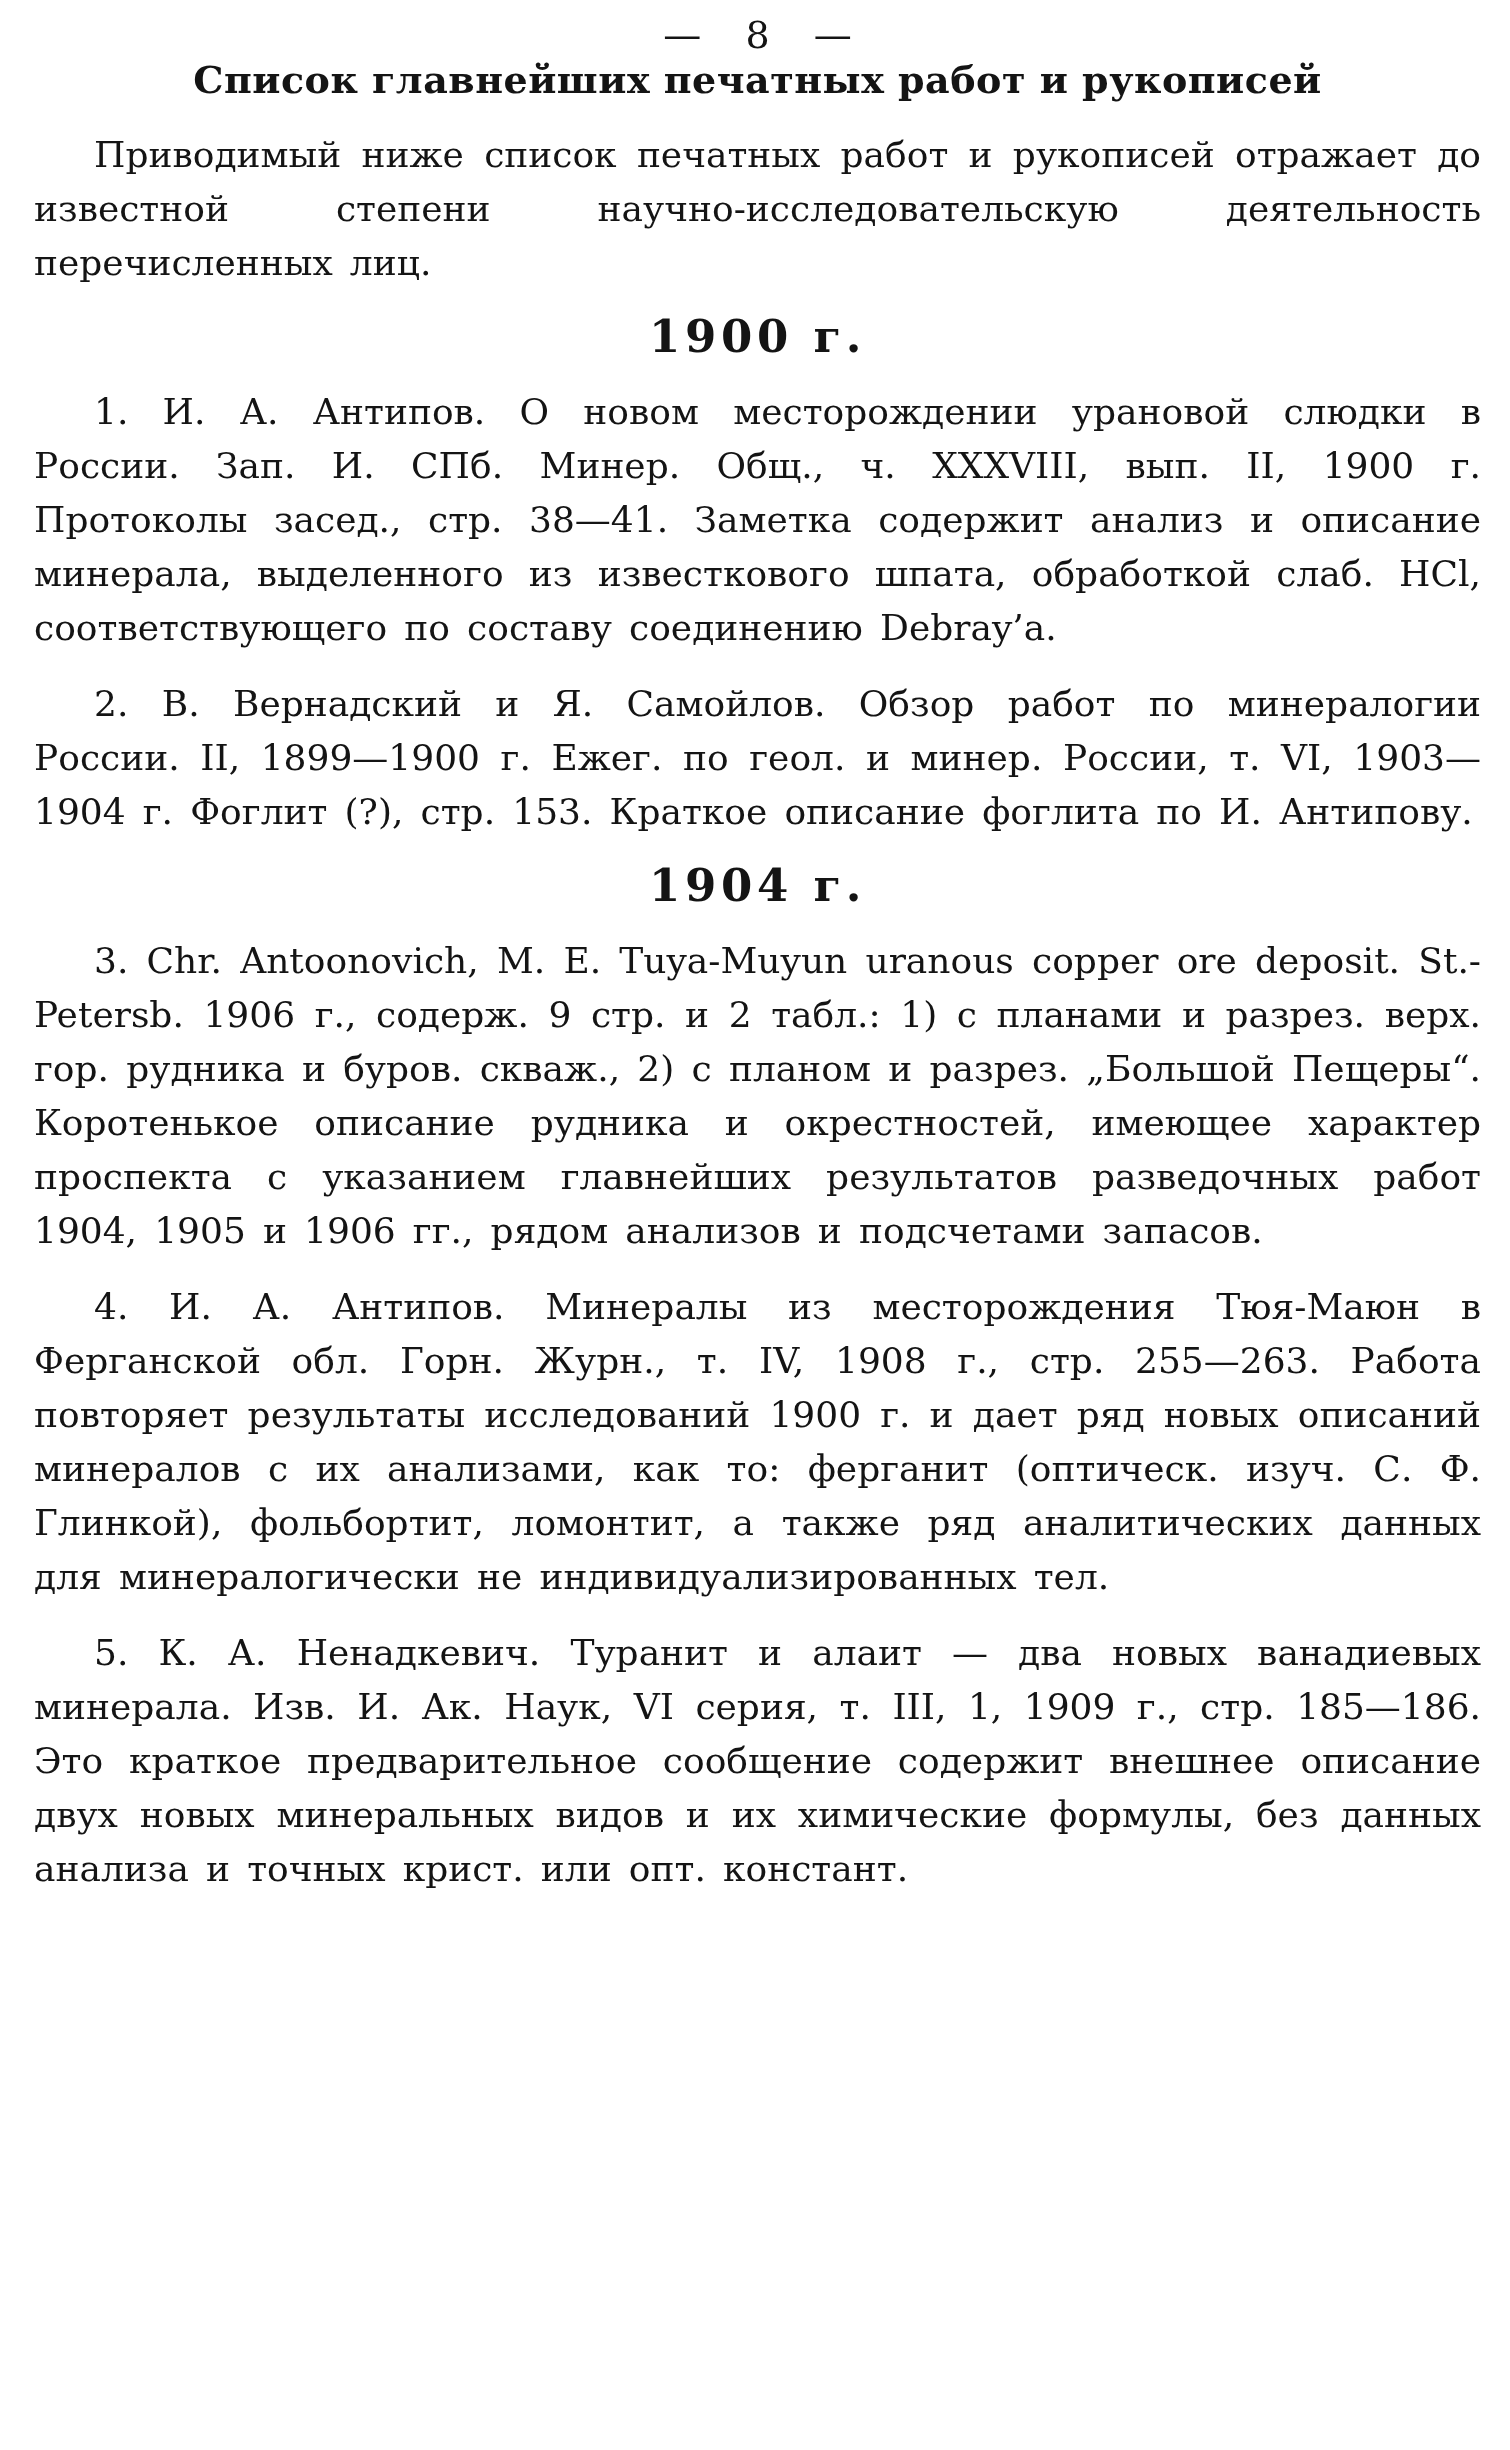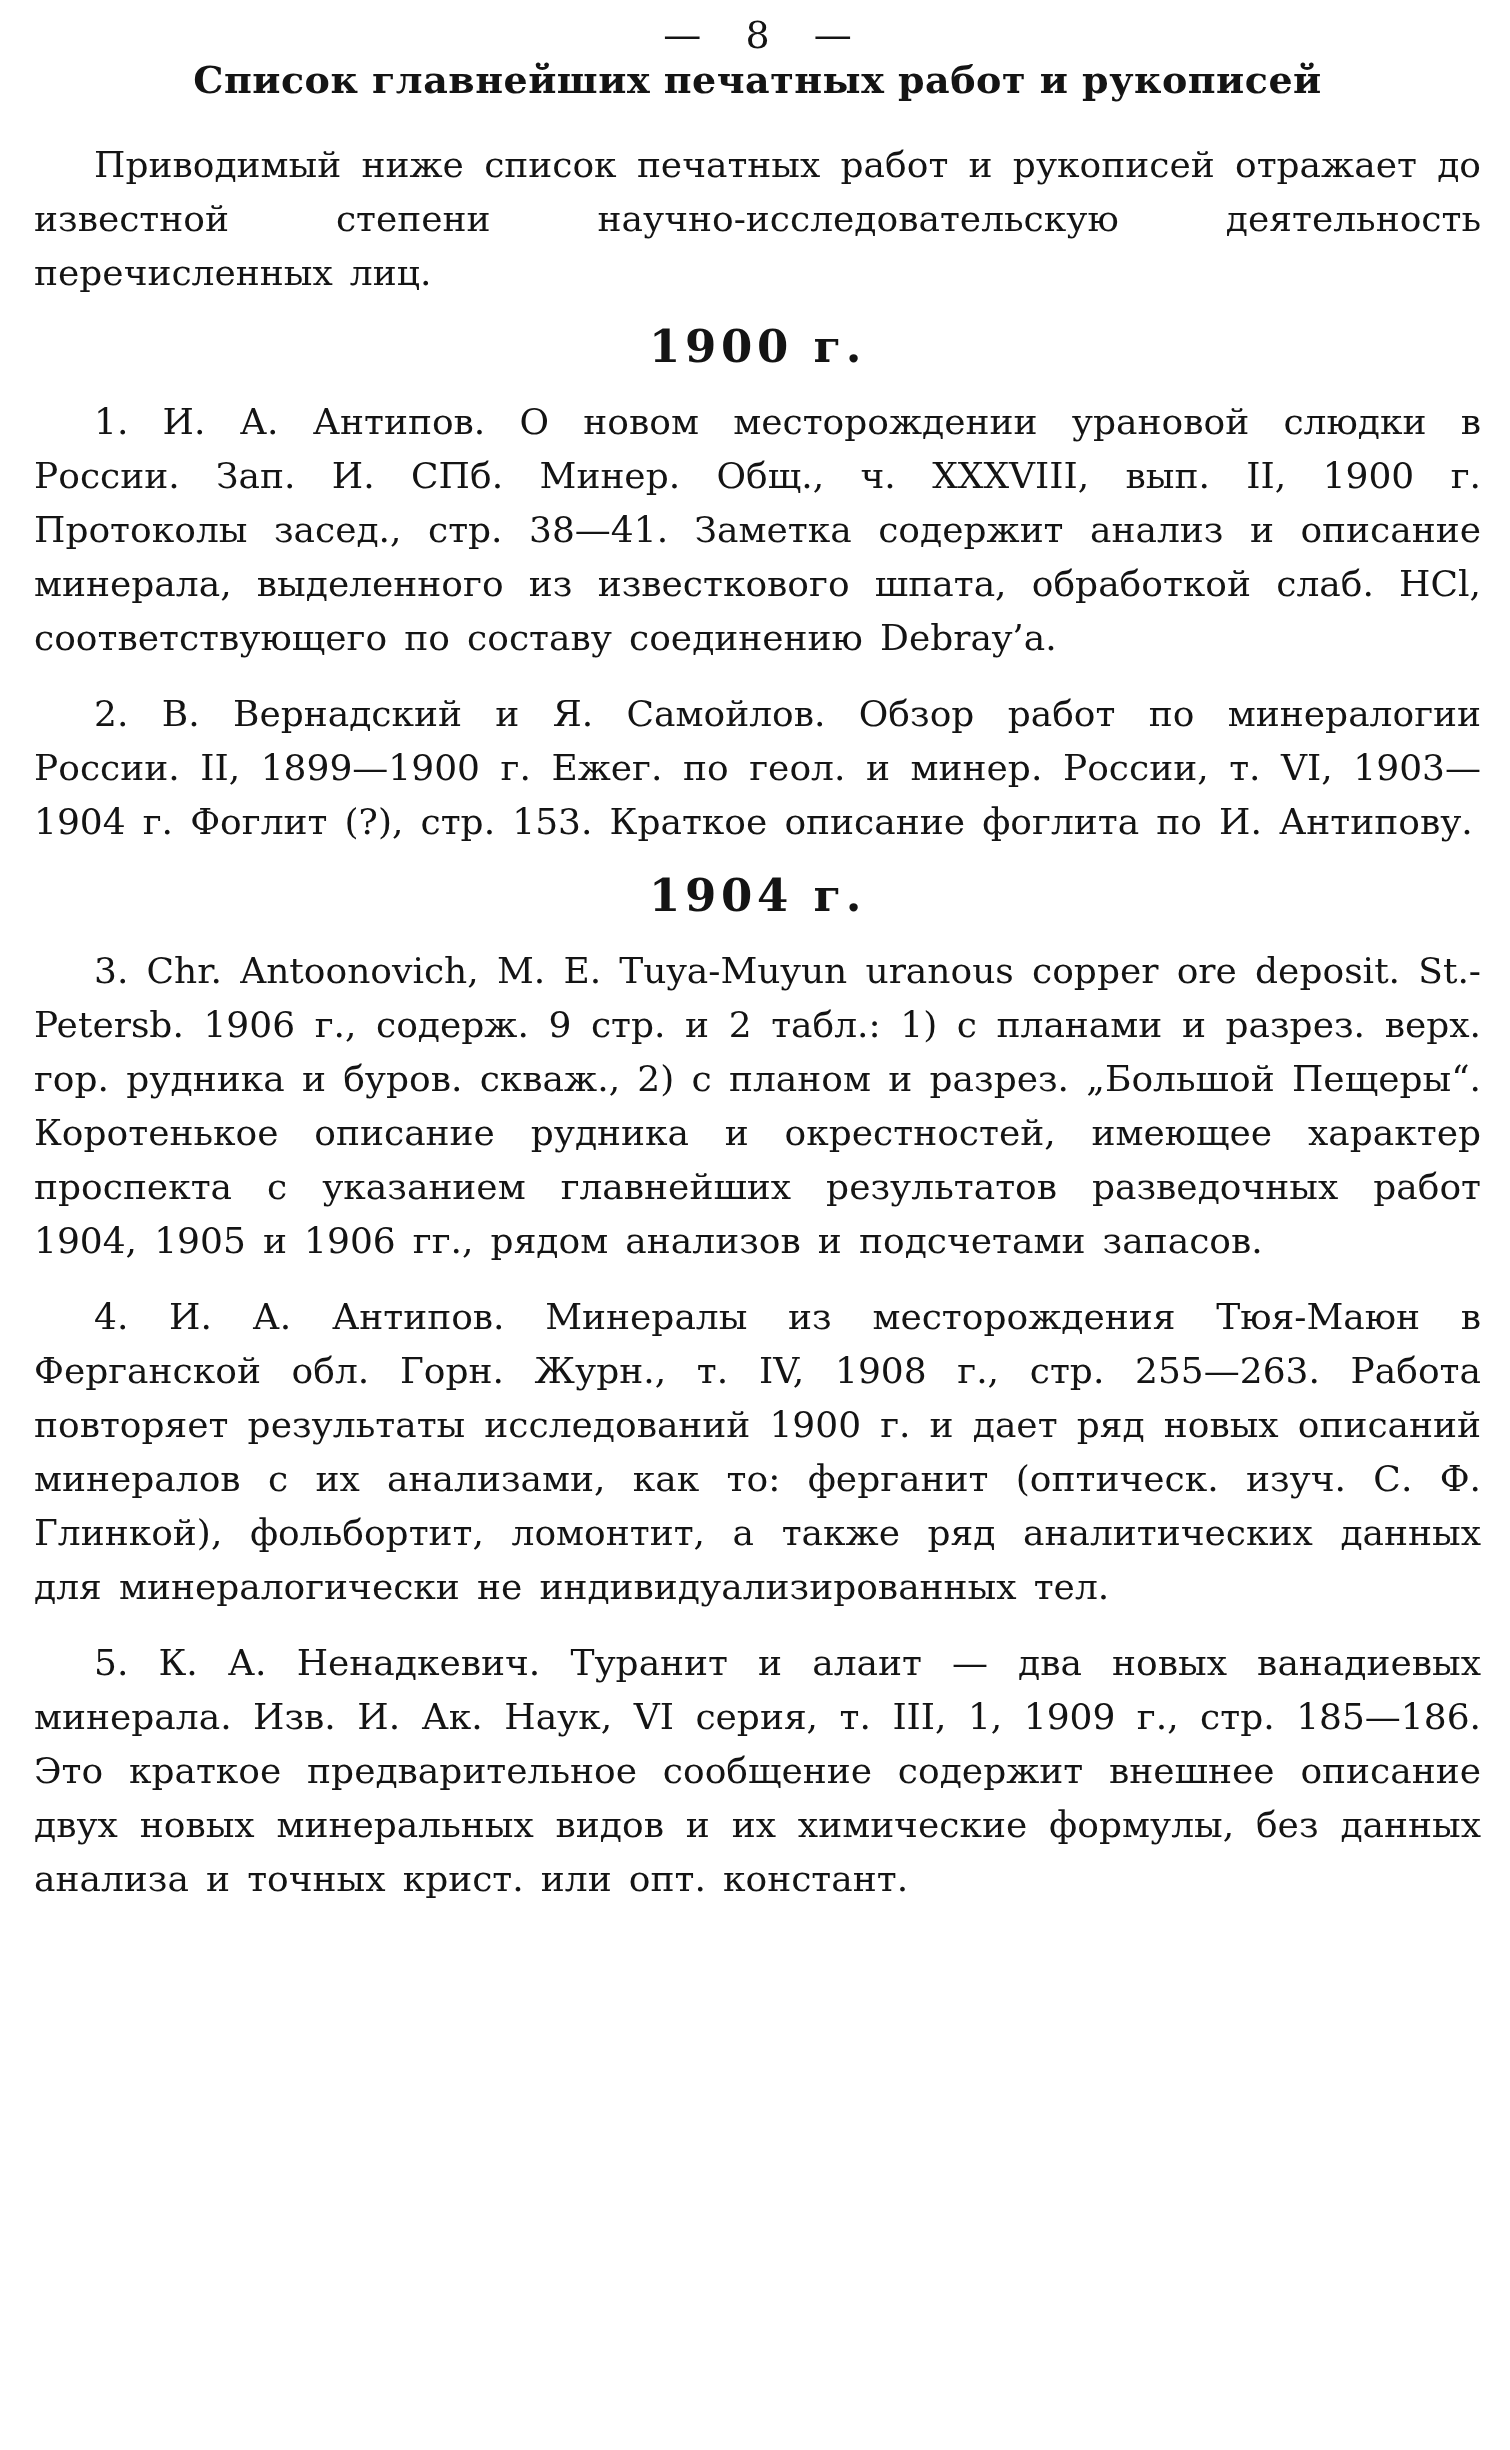--- a/index.html
+++ b/index.html
@@ -38,21 +38,21 @@
     font-weight: 700;
   }
   .para {
     font-size: 36px;
     line-height: 54px;
     text-align: justify;
     text-indent: 60px;
     word-spacing: 5.7px;
     margin: 0;
   }
-  .intro { margin-top: 36px; }
+  .intro { margin-top: 26px; }
   .year-heading {
     text-align: center;
     font-weight: 700;
     font-size: 45px;
     letter-spacing: 4.7px;
     margin: 20px 0 17px 0;
   }
   .entry { margin-top: 22px; }
 </style>
 </head>

